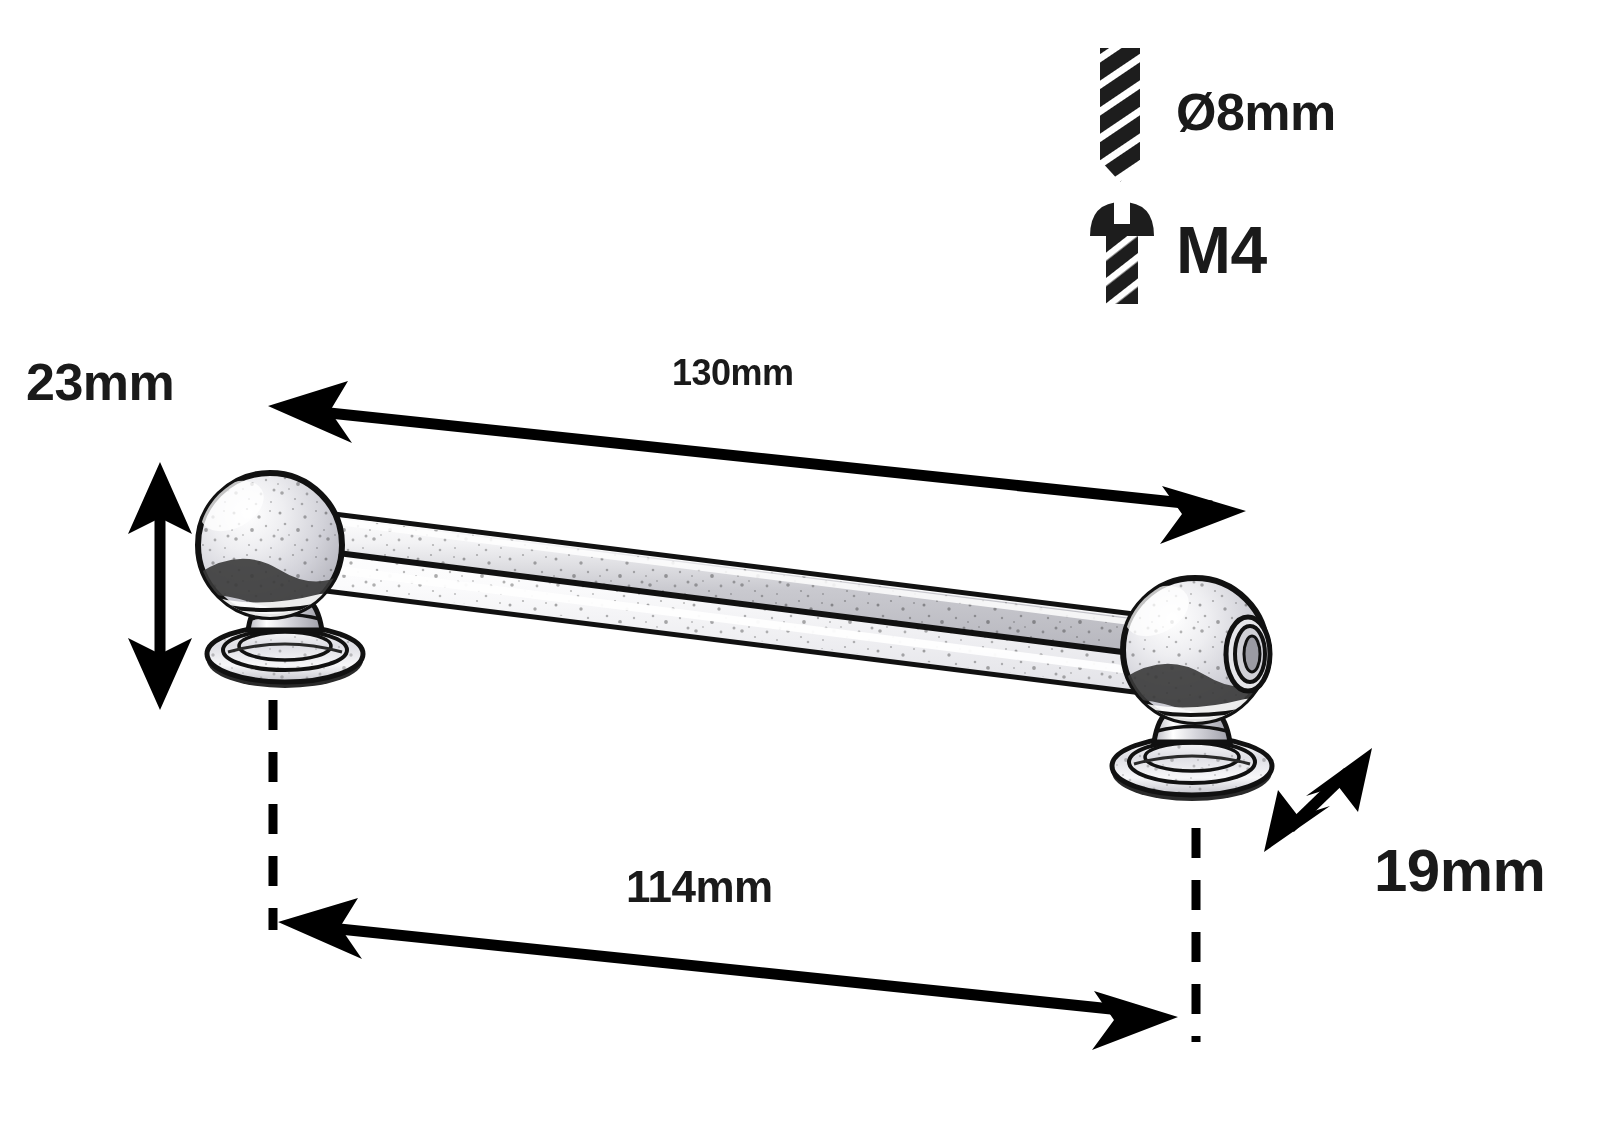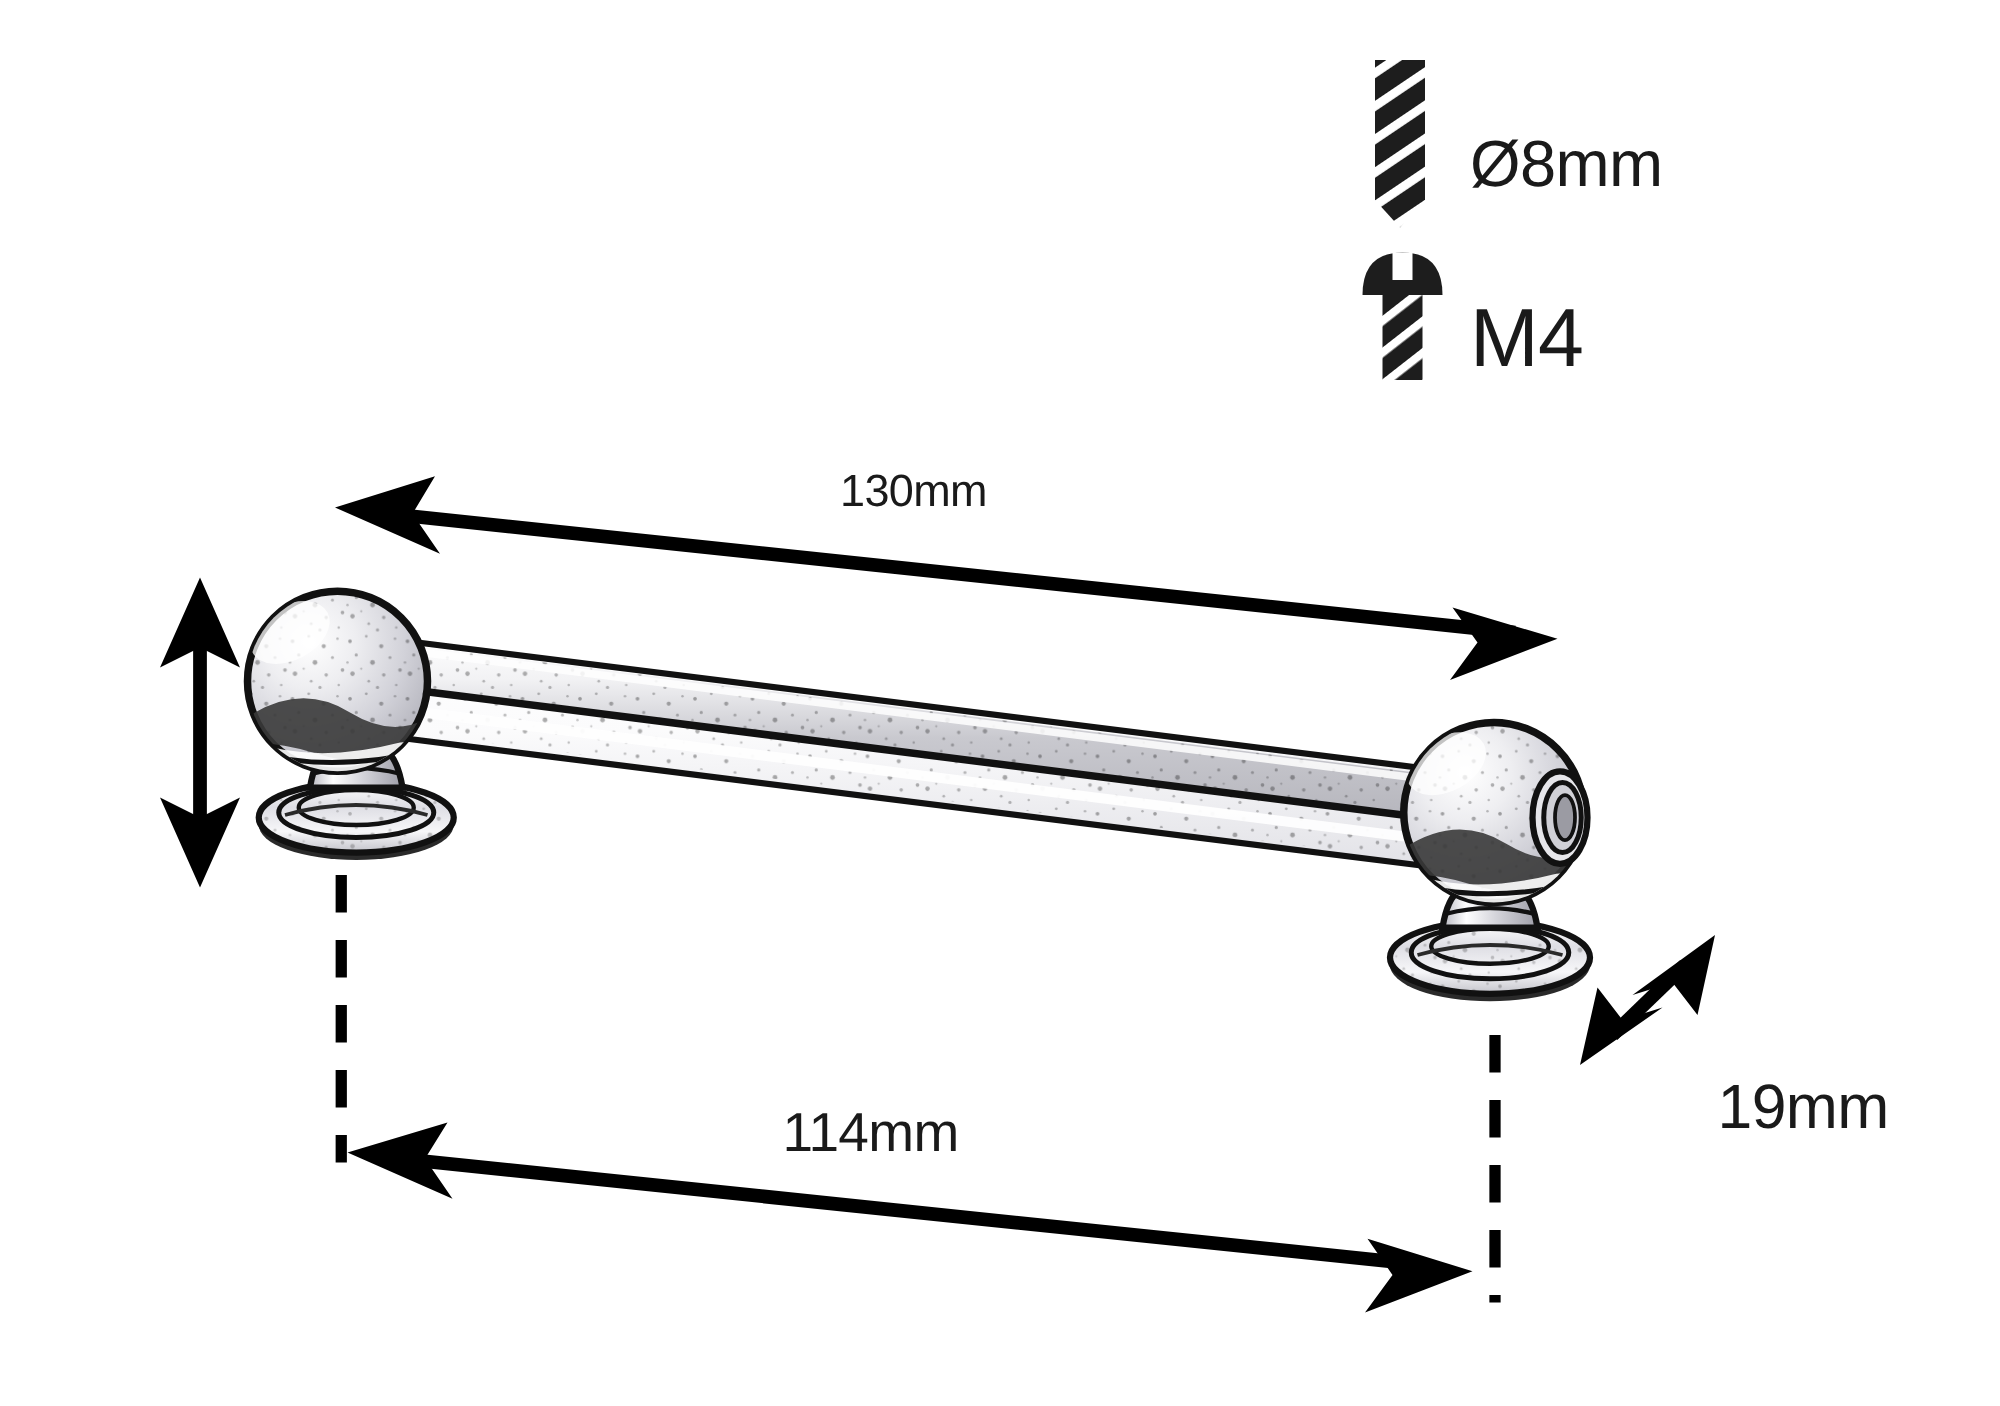--- a/index.html
+++ b/index.html
@@ -11,37 +11,36 @@
     position: relative;
     width: 1600px;
     height: 1125px;
     background: #ffffff;
     overflow: hidden;
     font-family: "Liberation Sans", sans-serif;
   }
   .dim-label {
     position: absolute;
     font-family: "Liberation Sans", sans-serif;
-    font-weight: normal;
+    font-weight: bold;
     color: #1a1a1a;
     white-space: nowrap;
     letter-spacing: -0.5px;
-    margin-top: 20px;
   }
   #svg-layer {
     position: absolute;
     left: 0;
     top: 0;
     width: 1600px;
     height: 1125px;
   }
   .label-130 { left: 672px; top: 352px; font-size: 36px; }
   .label-114 { left: 626px; top: 862px; font-size: 44px; }
   .label-23  { left: 26px;  top: 352px; font-size: 52px; }
-  .label-19  { left: 1374px; top: 836px; font-size: 50px; }
+  .label-19  { left: 1374px; top: 836px; font-size: 60px; }
   .label-d8  { left: 1176px; top: 82px;  font-size: 52px; }
   .label-m4  { left: 1176px; top: 212px; font-size: 66px; }
 </style>
 </head>
 <body>
 
 <div id="page">
 
   <svg id="svg-layer" viewBox="0 0 1600 1125">
     <defs>
@@ -226,20 +225,21 @@
       <rect x="1114" y="202" width="16" height="22" fill="#ffffff"></rect>
 
       <rect x="1106" y="236" width="32" height="68" fill="url(#flutes2)"></rect>
     </g>
   </svg>
 
   <div class="dim-label label-130">130mm</div>
 
   <div class="dim-label label-114">114mm</div>
 
+  <div class="dim-label label-23">23mm</div>
 
   <div class="dim-label label-19">19mm</div>
 
   <div class="dim-label label-d8">Ø8mm</div>
 
   <div class="dim-label label-m4">M4</div>
 
 </div>
 
 </body></html>

